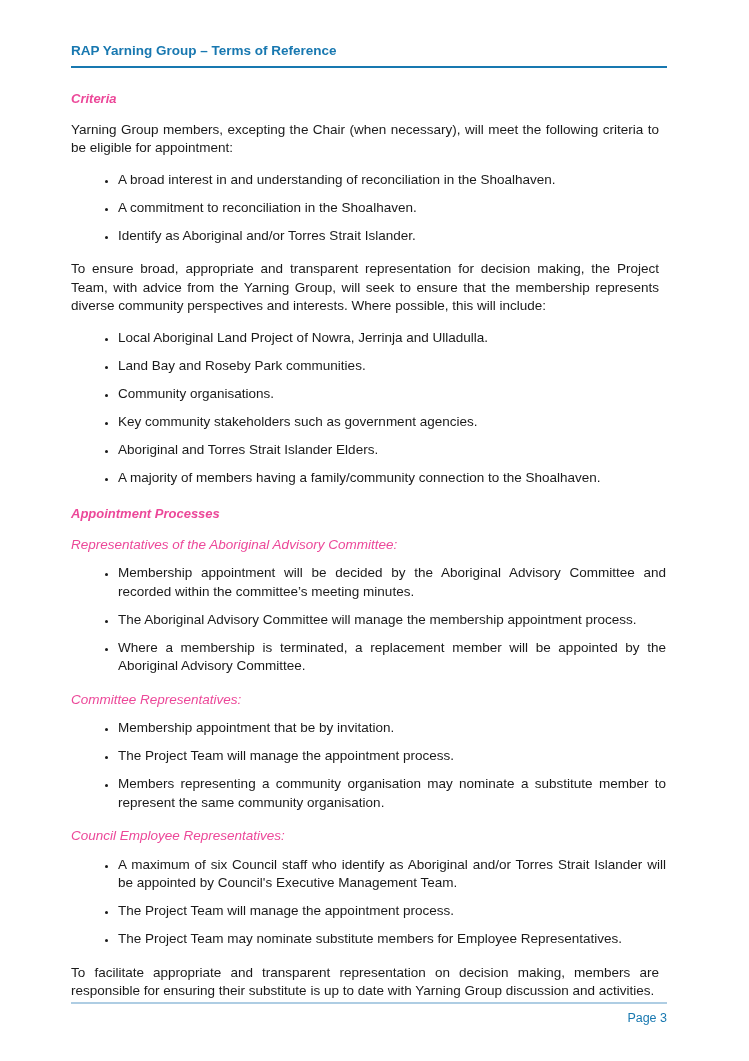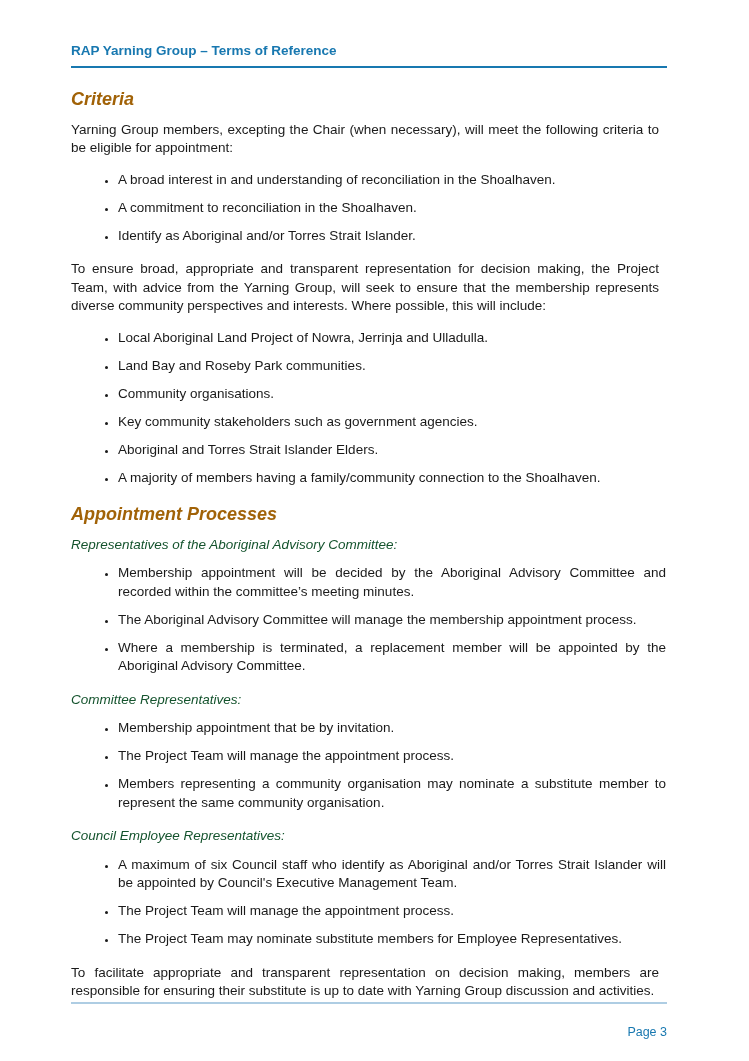--- a/index.html
+++ b/index.html
@@ -34,35 +34,35 @@
     font-weight: bold;
     font-size: 13.5px;
   }
   .doc-body {
     position: absolute;
     left: 71px;
     right: 70px;
     top: 84px;
   }
   h2.heading {
-    font-size: 18px;
+    font-size: 13px;
     font-weight: bold;
     font-style: italic;
     margin: 18px 0 12px 0;
-    color: #a16207;
+    color: #ec4899;
   }
   h2.heading:first-child {
     margin-top: 6px;
   }
   h3.subheading {
     font-size: 13.5px;
     font-weight: normal;
     font-style: italic;
     margin: 4px 0 10px 0;
-    color: #14532d;
+    color: #ec4899;
   }
   p.paragraph {
     margin: 0 8px 13px 0;
     text-align: justify;
   }
   ul.bullets {
     margin: 0 0 15px 0;
     padding-left: 47px;
     list-style: disc;
   }
@@ -73,21 +73,21 @@
   }
   ul.bullets li::marker {
     font-size: 11px;
   }
   .doc-footer {
     position: absolute;
     left: 71px;
     right: 70px;
     top: 1002px;
     border-top: 2px solid var(--footer-rule, #AECDE3);
-    padding-top: 19px;
+    padding-top: 5px;
     text-align: right;
   }
   .doc-footer .page-number {
     color: var(--accent, #2A84B7);
     font-size: 12.5px;
   }
 </style>
 </head>
 <body>
 

